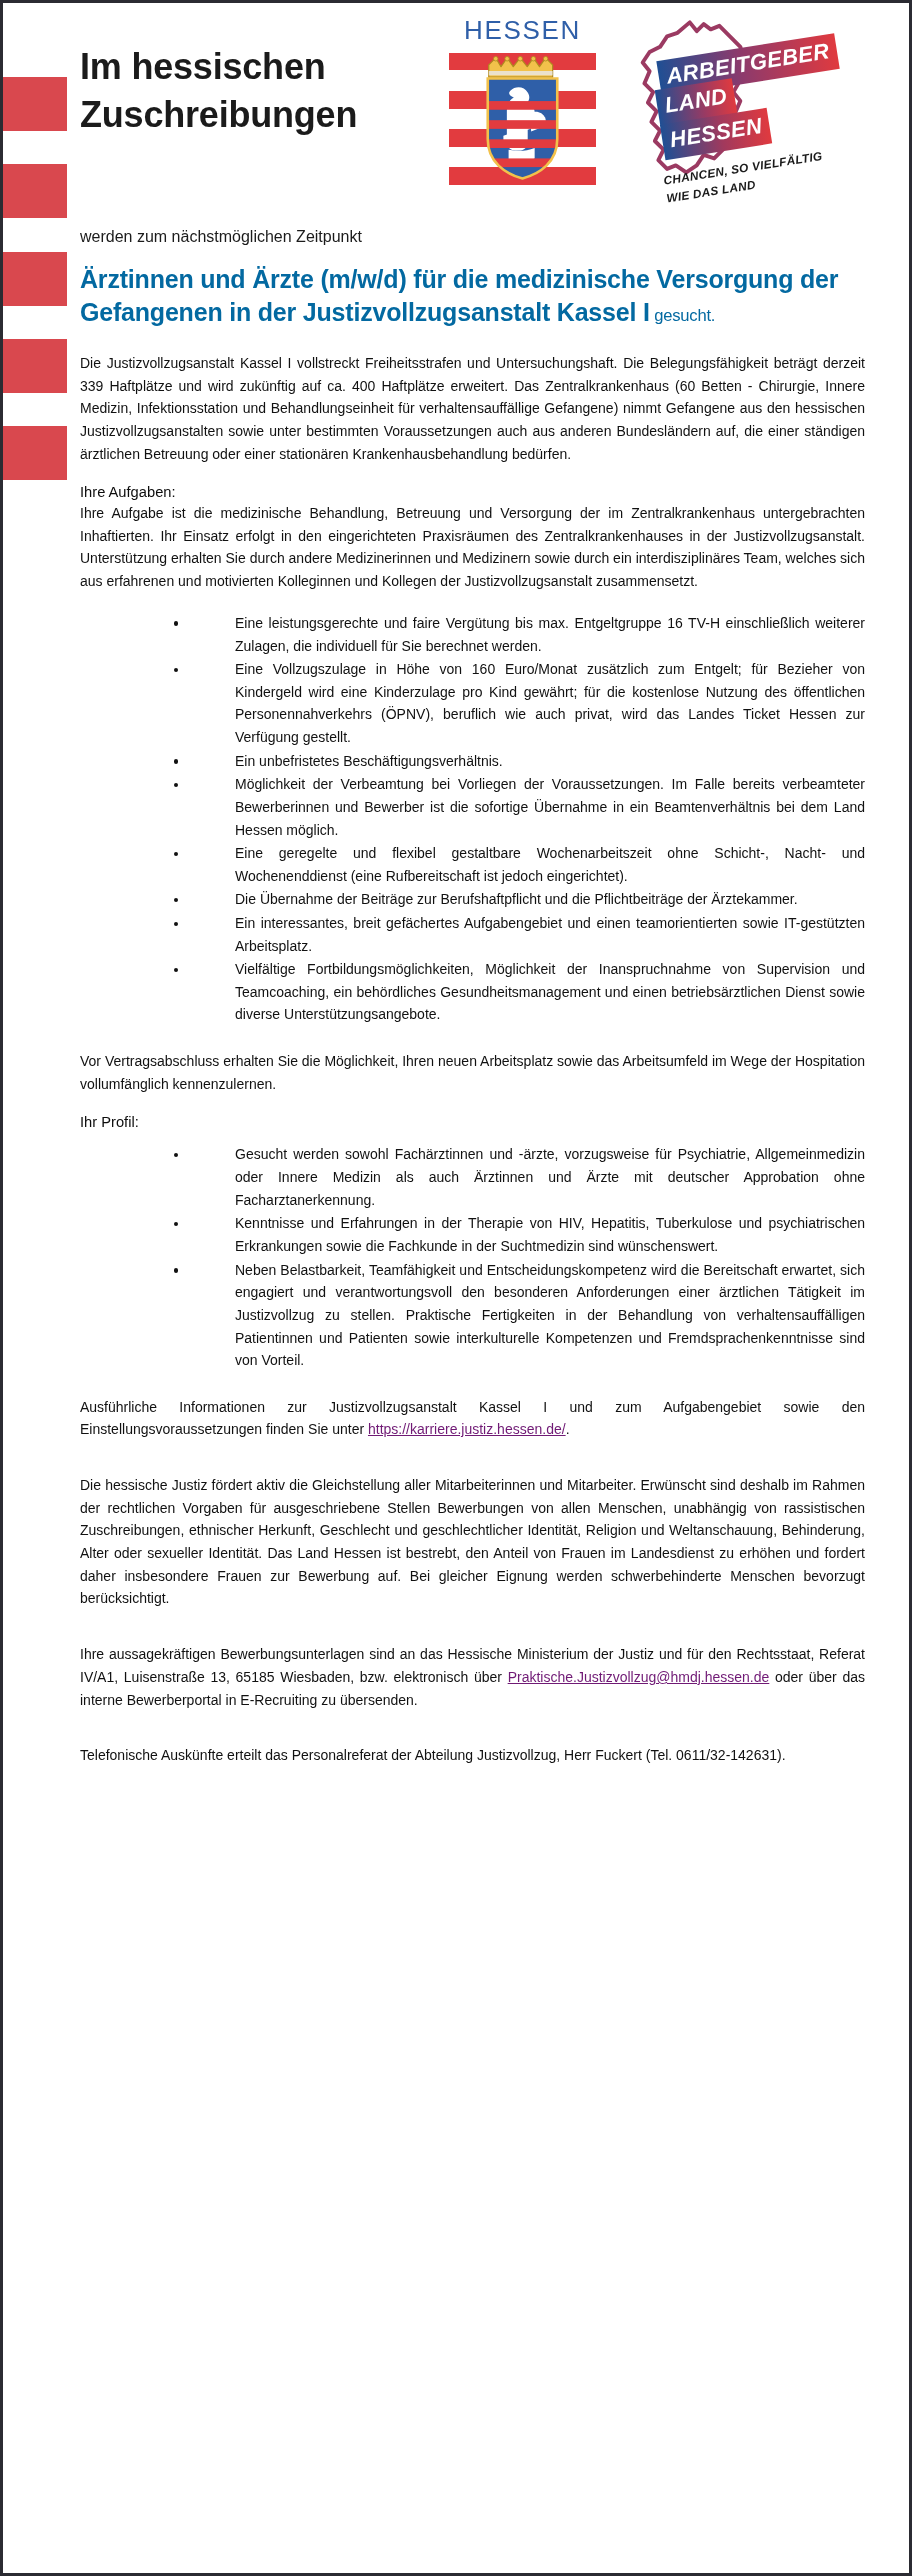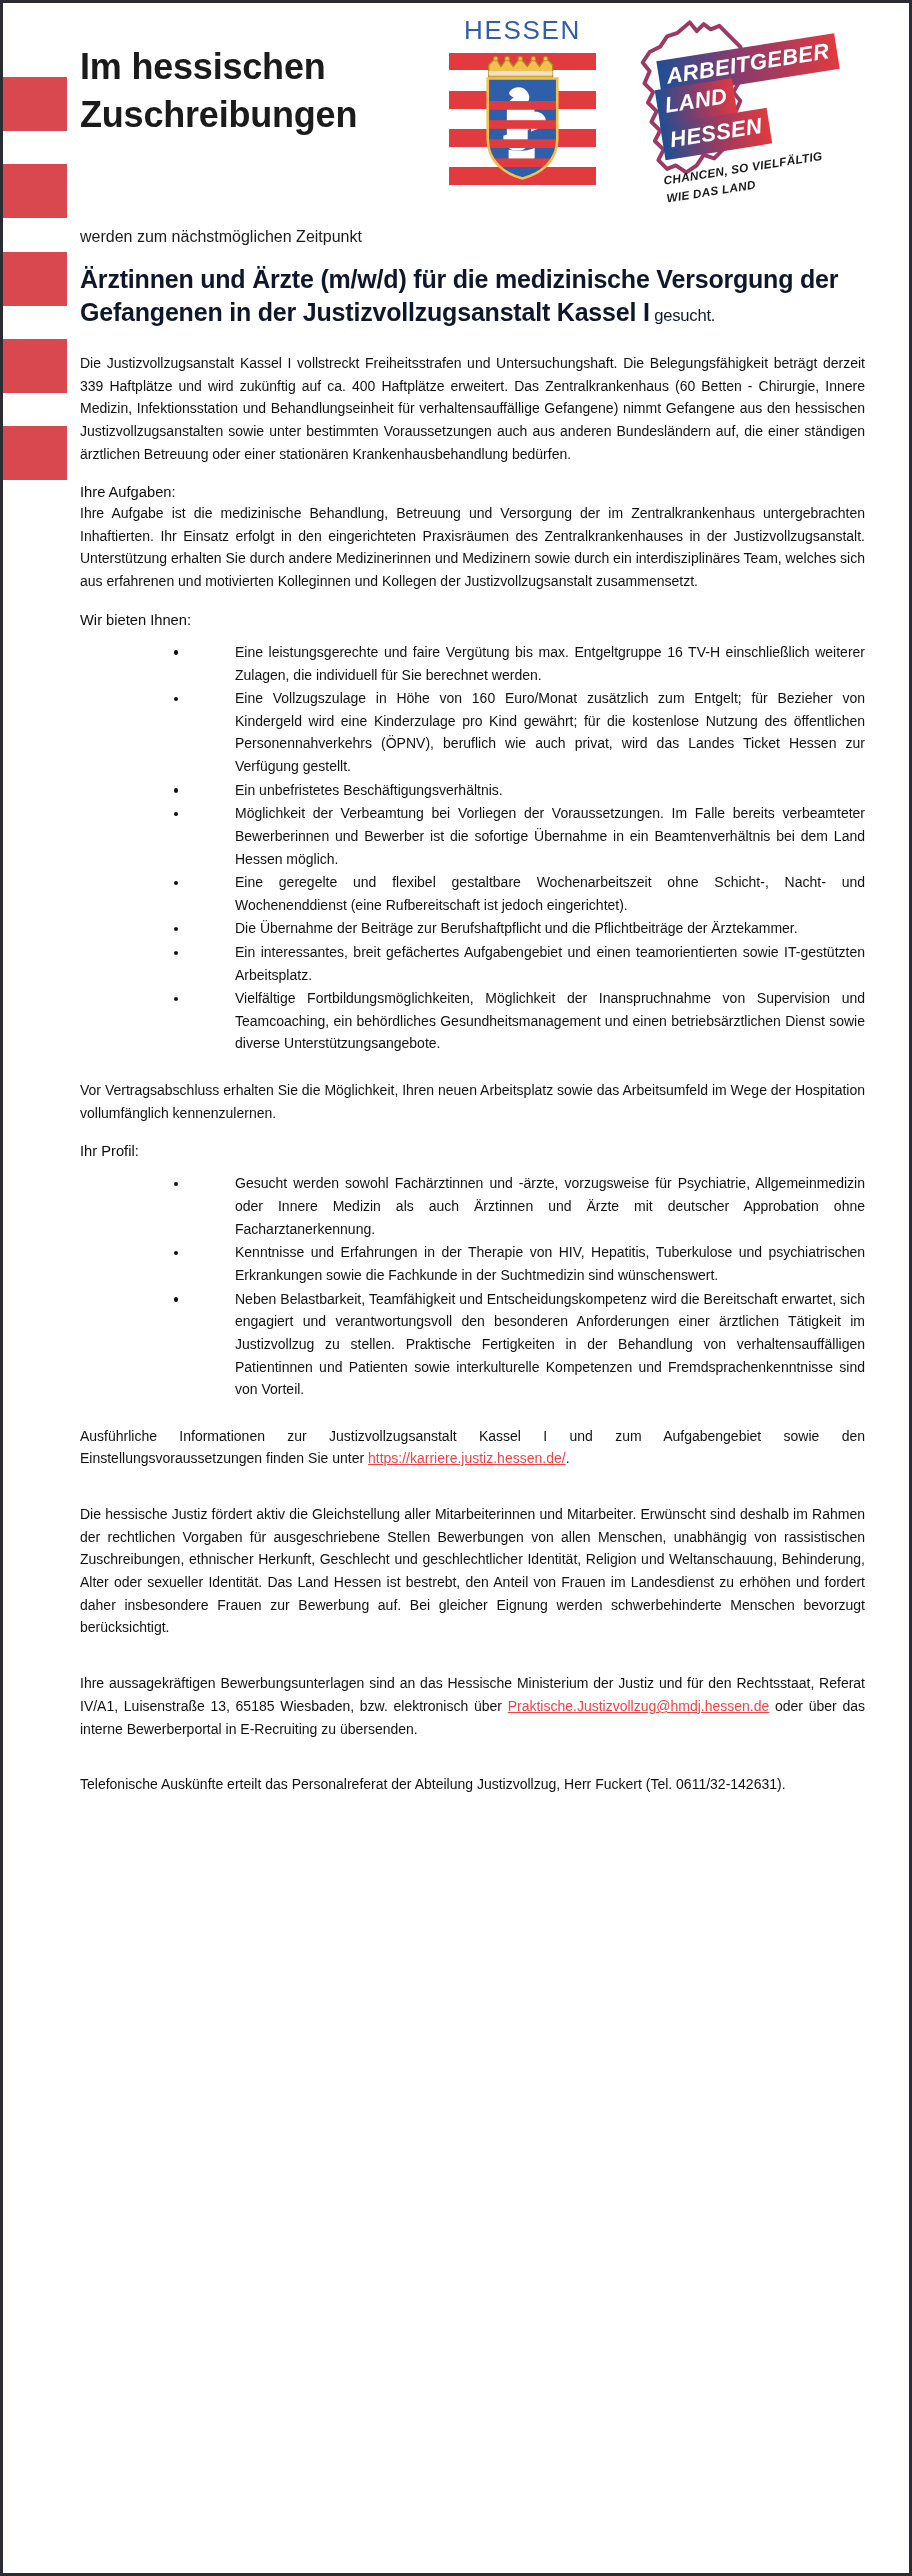--- a/index.html
+++ b/index.html
@@ -166,21 +166,21 @@
   .eyebrow {
     font-size: 16px;
     color: #1b1b1b;
     line-height: 1.35;
     margin-bottom: 15px;
   }
   .headline {
     font-size: 25px;
     font-weight: bold;
     line-height: 1.33;
-    color: #0f172a;
+    color: #0369a1;
     margin: 0 0 23px 0;
     letter-spacing: -0.2px;
   }
   .headline .suffix {
     font-size: 16.6px;
     font-weight: normal;
   }
   p.body {
     font-size: 14px;
     line-height: 1.62;
@@ -212,21 +212,21 @@
     content: "";
     position: absolute;
     left: 94px;
     top: 9.6px;
     width: 4.4px;
     height: 4.4px;
     border-radius: 50%;
     background: #111111;
   }
   a.inline-link {
-    color: #ef4444;
+    color: #701a75;
     text-decoration: underline;
   }
   .spacer-sm { height: 14px; }
   .spacer-md { height: 23px; }
 </style>
 </head>
 <body>
 
 <div class="page">
 
@@ -307,21 +307,20 @@
 
     <div class="eyebrow">werden zum nächstmöglichen Zeitpunkt</div>
 
     <h1 class="headline"><span>Ärztinnen und Ärzte (m/w/d) für die medizinische Versorgung der Gefangenen in der Justizvollzugsanstalt Kassel I</span><span class="suffix"> gesucht.</span></h1>
 
     <p class="body">Die Justizvollzugsanstalt Kassel I vollstreckt Freiheitsstrafen und Untersuchungshaft. Die Belegungsfähigkeit beträgt derzeit 339 Haftplätze und wird zukünftig auf ca. 400 Haftplätze erweitert. Das Zentralkrankenhaus (60 Betten - Chirurgie, Innere Medizin, Infektionsstation und Behandlungseinheit für verhaltensauffällige Gefangene) nimmt Gefangene aus den hessischen Justizvollzugsanstalten sowie unter bestimmten Voraussetzungen auch aus anderen Bundesländern auf, die einer ständigen ärztlichen Betreuung oder einer stationären Krankenhausbehandlung bedürfen.</p>
 
     <h3 class="section">Ihre Aufgaben:</h3>
     <p class="body">Ihre Aufgabe ist die medizinische Behandlung, Betreuung und Versorgung der im Zentralkrankenhaus untergebrachten Inhaftierten. Ihr Einsatz erfolgt in den eingerichteten Praxisräumen des Zentralkrankenhauses in der Justizvollzugsanstalt. Unterstützung erhalten Sie durch andere Medizinerinnen und Medizinern sowie durch ein interdisziplinäres Team, welches sich aus erfahrenen und motivierten Kolleginnen und Kollegen der Justizvollzugsanstalt zusammensetzt.</p>
 
-    <h3 class="section">Wir bieten Ihnen:</h3>
     <ul class="bullets">
       <li>Eine leistungsgerechte und faire Vergütung bis max. Entgeltgruppe 16 TV-H einschließlich weiterer Zulagen, die individuell für Sie berechnet werden.</li>
       <li>Eine Vollzugszulage in Höhe von 160 Euro/Monat zusätzlich zum Entgelt; für Bezieher von Kindergeld wird eine Kinderzulage pro Kind gewährt; für die kostenlose Nutzung des öffentlichen Personennahverkehrs (ÖPNV), beruflich wie auch privat, wird das Landes Ticket Hessen zur Verfügung gestellt.</li>
       <li>Ein unbefristetes Beschäftigungsverhältnis.</li>
       <li>Möglichkeit der Verbeamtung bei Vorliegen der Voraussetzungen. Im Falle bereits verbeamteter Bewerberinnen und Bewerber ist die sofortige Übernahme in ein Beamtenverhältnis bei dem Land Hessen möglich.</li>
       <li>Eine geregelte und flexibel gestaltbare Wochenarbeitszeit ohne Schicht-, Nacht- und Wochenenddienst (eine Rufbereitschaft ist jedoch eingerichtet).</li>
       <li>Die Übernahme der Beiträge zur Berufshaftpflicht und die Pflichtbeiträge der Ärztekammer.</li>
       <li>Ein interessantes, breit gefächertes Aufgabengebiet und einen teamorientierten sowie IT-gestützten Arbeitsplatz.</li>
       <li>Vielfältige Fortbildungsmöglichkeiten, Möglichkeit der Inanspruchnahme von Supervision und Teamcoaching, ein behördliches Gesundheitsmanagement und einen betriebsärztlichen Dienst sowie diverse Unterstützungsangebote.</li>
     </ul>

